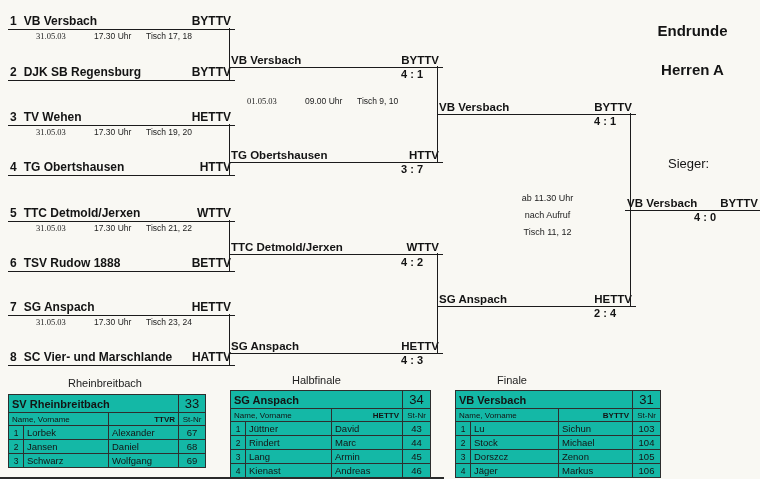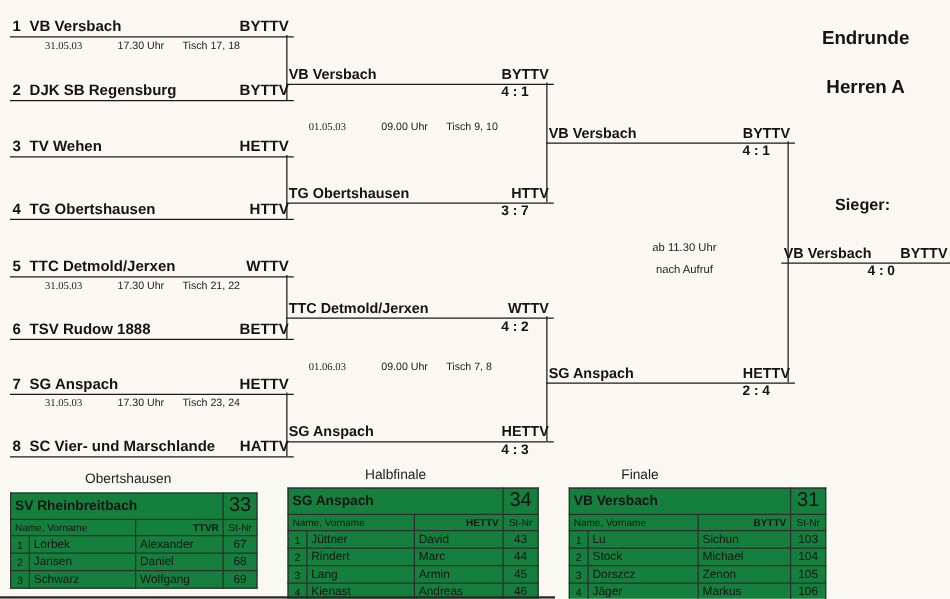--- a/index.html
+++ b/index.html
@@ -20,32 +20,32 @@
     position:absolute; font-weight:bold; font-size:11px;
     text-align:right; white-space:nowrap;
   }
   .sched { position:absolute; font-size:8.5px; color:#222; white-space:nowrap; }
   .sched .d { display:inline-block; width:58px;font-family:Liberation Serif, serif; }
   .sched .t { display:inline-block; min-width:52px; }
   .vline { position:absolute; width:0; border-left:1.5px solid #1b1b1b; }
   .titles { position:absolute; left:630px; top:22px; width:125px; text-align:center;
             font-weight:bold; font-size:15px; }
   .titles .t2 { margin-top:22px; }
-  .sieger { position:absolute; left:668px; top:156px; font-weight:bold; font-size:13px; }
+  .sieger { position:absolute; left:668px; top:156px; font-weight:normal; font-size:13px; }
   .fsched { position:absolute; left:495px; top:190px; width:105px; text-align:center;
             font-size:9px; line-height:17px; color:#222; }
   .stage { position:absolute; font-size:11px; color:#222; }
   table.roster {
     position:absolute; border-collapse:collapse; table-layout:fixed;
-    background:#15803d; font-size:9.5px;
+    background:#14b8a6; font-size:9.5px;
   }
   table.roster td { border:1px solid #2e2e2e; padding:1px 3px; overflow:hidden; white-space:nowrap; }
   table.roster tr.hdr td { height:13px; }
   table.roster td.team { font-weight:bold; font-size:11px; }
-  table.roster td.num  { text-align:center; font-size:16px; }
+  table.roster td.num  { text-align:center; font-size:13px; }
   table.roster tr.sub td { font-size:8px; height:10px; }
   table.roster td.assoc { font-weight:bold; font-size:9px; text-align:right; }
   table.roster td.stnr { font-size:7px; text-align:center; padding:1px 0; }
   table.roster td.rn { text-align:center; font-size:8.5px; padding:1px 0; }
   table.roster td.st { text-align:center; }
   table.roster tr.plr td { height:11px; }
   .scan-edge { position:absolute; left:0; top:477px; width:444px; height:2px; background:#2a2a2a; }
 </style>
 </head>
 <body>
@@ -75,20 +75,23 @@
     <span>BYTTV</span>
   </div>
 
   <div class="slot r1" style="left:8px;top:108px;width:221px">
     <span class="nm">
         <span>3</span>
         <span>TV Wehen</span>
       </span>
     <span>HETTV</span>
   </div>
+  <div class="sched" style="left:36px;top:127px">
+    <span class="d">31.05.03</span><span class="t">17.30 Uhr</span><span>Tisch 19, 20</span>
+  </div>
   <div class="slot r1" style="left:8px;top:158px;width:221px">
     <span class="nm">
         <span>4</span>
         <span>TG Obertshausen</span>
       </span>
     <span>HTTV</span>
   </div>
 
   <div class="slot r1" style="left:8px;top:204px;width:221px">
     <span class="nm">
@@ -146,60 +149,58 @@
     <span>HTTV</span>
   </div>
   <div class="score" style="left:233px;top:163px;width:190px">3 : 7</div>
 
   <div class="slot r2" style="left:229px;top:237px;width:208px">
     <span>TTC Detmold/Jerxen</span>
     <span>WTTV</span>
   </div>
   <div class="score" style="left:233px;top:256px;width:190px">4 : 2</div>
 
-  <div class="sched" style="left:247px;top:288px">
-    <span class="d">01.06.03</span><span class="t">09.00 Uhr</span><span>Tisch 7, 8</span>
-  </div>
 
   <div class="slot r2" style="left:229px;top:336px;width:208px">
     <span>SG Anspach</span>
     <span>HETTV</span>
   </div>
   <div class="score" style="left:233px;top:354px;width:190px">4 : 3</div>
 
   <div class="vline" style="left:437px;top:66px;height:96px"></div>
   <div class="vline" style="left:437px;top:253px;height:100px"></div>
 
   <div class="slot r2" style="left:437px;top:97px;width:193px">
     <span>VB Versbach</span>
     <span>BYTTV</span>
   </div>
   <div class="score" style="left:441px;top:115px;width:175px">4 : 1</div>
 
   <div class="fsched">
     <div>ab 11.30 Uhr</div>
     <div>nach Aufruf</div>
+    <div>Tisch 11, 12</div>
   </div>
 
   <div class="slot r2" style="left:437px;top:289px;width:193px">
     <span>SG Anspach</span>
     <span>HETTV</span>
   </div>
   <div class="score" style="left:441px;top:307px;width:175px">2 : 4</div>
 
   <div class="vline" style="left:630px;top:113px;height:193px"></div>
 
   <div class="sieger">Sieger:</div>
   <div class="slot r2" style="left:625px;top:193px;width:131px">
     <span>VB Versbach</span>
     <span>BYTTV</span>
   </div>
   <div class="score" style="left:595px;top:211px;width:121px">4 : 0</div>
 
-  <div class="stage" style="left:68px;top:377px">Obertshausen</div>
+  <div class="stage" style="left:68px;top:377px">Rheinbreitbach</div>
   <div class="stage" style="left:292px;top:374px">Halbfinale</div>
   <div class="stage" style="left:497px;top:374px">Finale</div>
 
   <table class="roster" style="left:8px;top:394px;width:197px">
     <colgroup>
         <col style="width:15px">
         <col style="width:85px">
         <col style="width:70px">
         <col style="width:27px">
       </colgroup>

